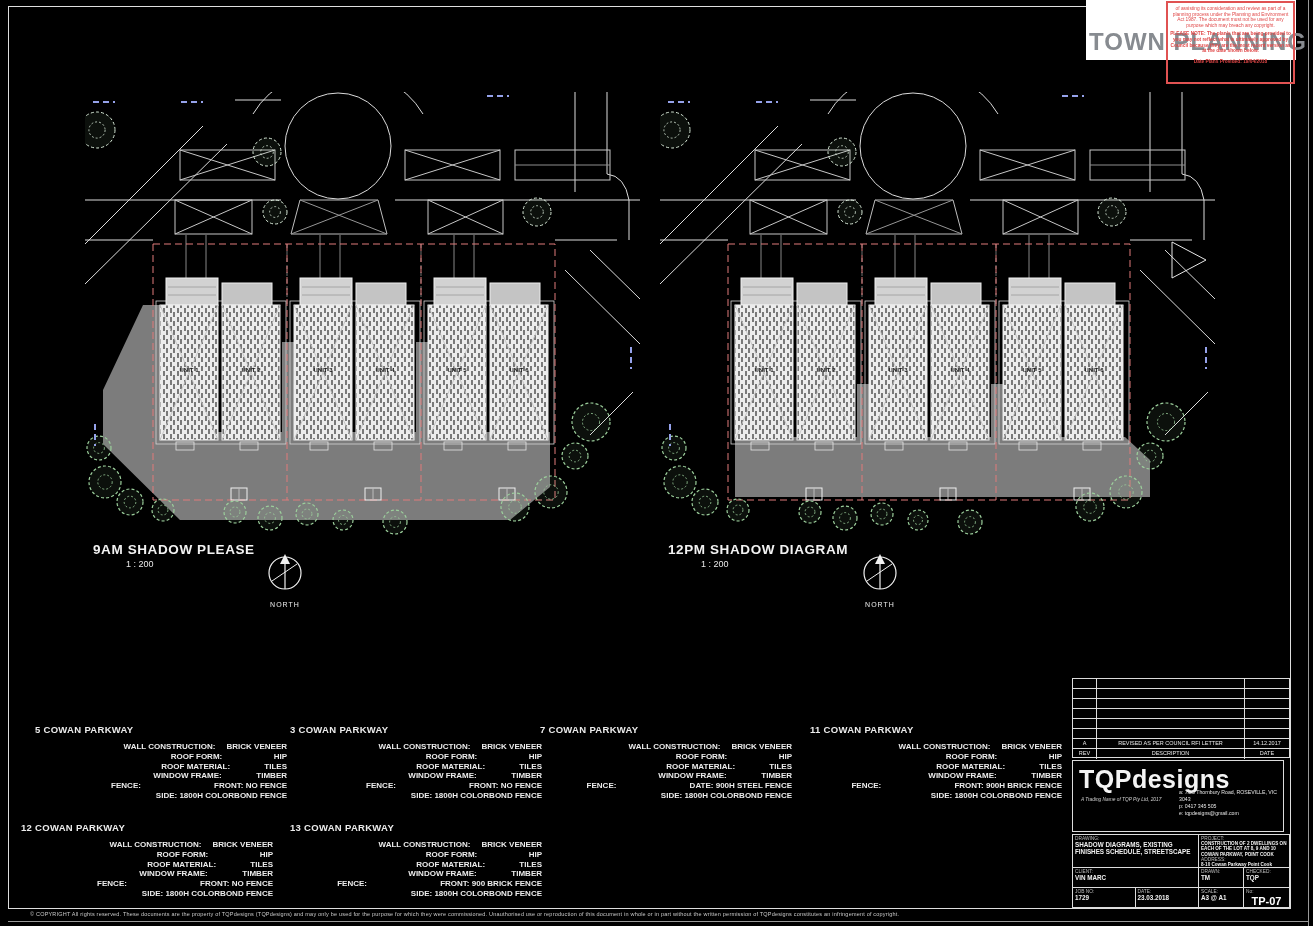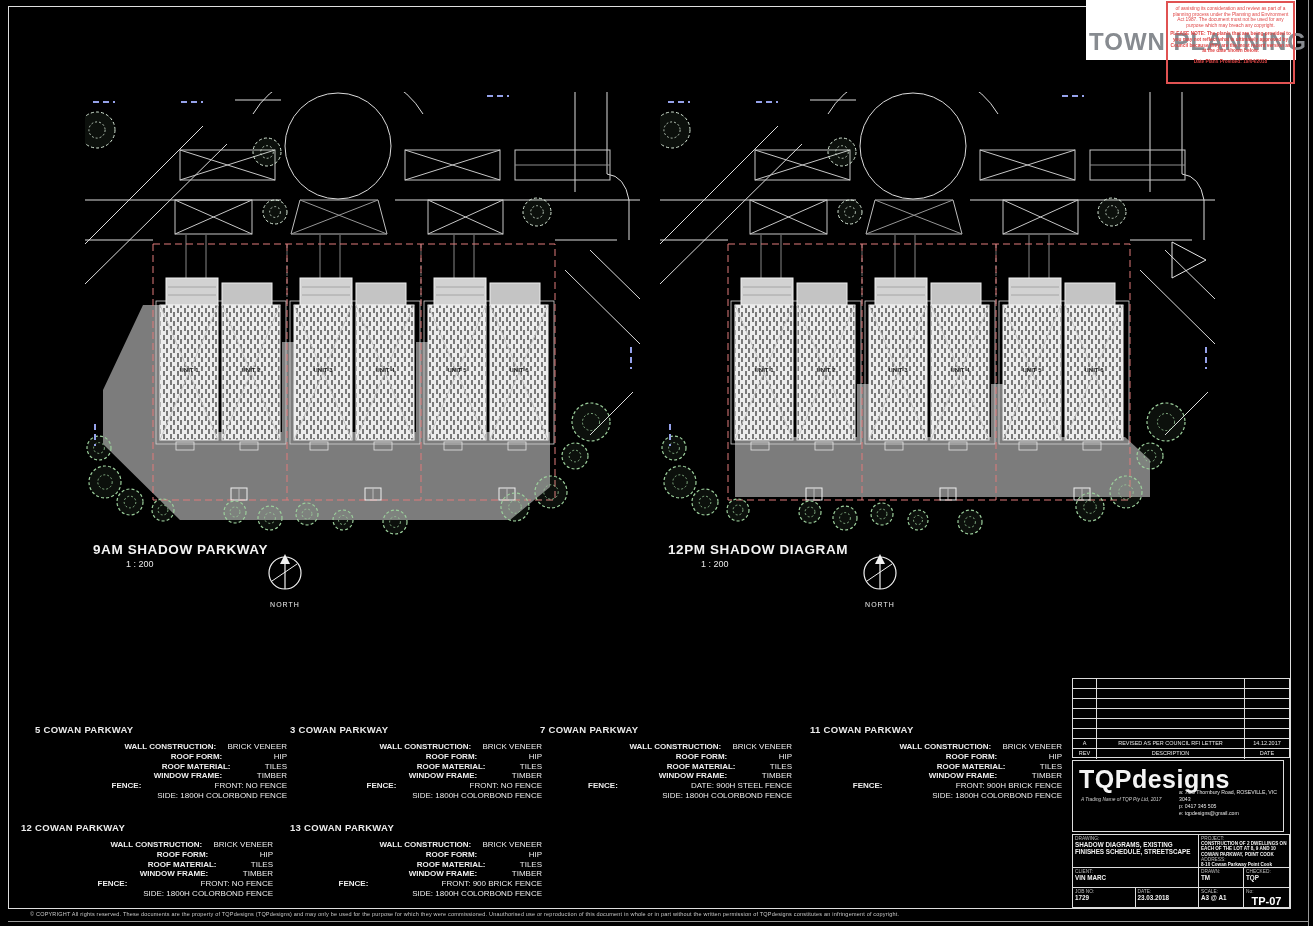--- a/index.html
+++ b/index.html
@@ -27,21 +27,21 @@
   .dg-scale{position:absolute;left:13px;top:467px;color:#e8e8e8;font-size:9px;margin-left:28px;}
   .north{position:absolute;left:172px;top:458px;width:56px;text-align:center;}
   .north .nlabel{color:#ededed;font-size:7px;letter-spacing:1px;margin-top:1px;}
 
   
   .sched-title{left:64px;top:697px;color:#f2f2f2;font-weight:bold;font-size:13.5px;letter-spacing:1.6px;white-space:nowrap;}
   .entry{position:absolute;width:252px;color:#ececec;}
   .entry .addr{font-weight:bold;font-size:9.5px;letter-spacing:.3px;margin-bottom:7px;white-space:nowrap;}
   .entry .row{display:flex;font-size:8px;line-height:9.8px;white-space:nowrap;justify-content:flex-end;}
   .entry .lbl{width:103px;flex:0 0 103px;font-weight:bold;}
-  .entry .val{font-weight:normal;}
+  .entry .val{font-weight:bold;}
 
   
   .tb{left:1072px;top:678px;width:218px;height:230px;color:#e8e8e8;}
   .tb *{box-sizing:border-box;}
   .rev-table{position:absolute;left:0;top:0;width:218px;height:80px;border:1px solid #dcdcdc;}
   .rev-row{display:flex;height:10px;border-bottom:1px solid #dcdcdc;}
   .rev-row:last-child{border-bottom:none;}
   .rev-c1{flex:0 0 24px;border-right:1px solid #dcdcdc;text-align:center;font-size:5.5px;line-height:9px;}
   .rev-c2{flex:1 1 auto;border-right:1px solid #dcdcdc;text-align:center;font-size:5.5px;line-height:9px;}
   .rev-c3{flex:0 0 44px;text-align:center;font-size:5.5px;line-height:9px;}
@@ -235,21 +235,21 @@
           <circle cx="452" cy="120" r="6.3" stroke="#d9ead9" stroke-width="0.8" stroke-dasharray="2 2" fill="none"></circle>
         </g>
         <g stroke="#95a2ea" stroke-width="2" stroke-dasharray="6 4">
           <line x1="8" y1="10" x2="30" y2="10"></line>
           <line x1="96" y1="10" x2="118" y2="10"></line>
           <line x1="402" y1="4" x2="424" y2="4"></line>
           <line x1="546" y1="255" x2="546" y2="277"></line>
           <line x1="10" y1="332" x2="10" y2="354"></line>
         </g>
       </svg>
-    <div class="dg-title">9AM SHADOW PARKWAY</div>
+    <div class="dg-title">9AM SHADOW PLEASE</div>
     <div class="dg-scale">1 : 200</div>
     <div class="north">
       <svg width="46" height="46" viewBox="0 0 46 46">
         <circle cx="23" cy="23" r="16" stroke="#f0f0f0" fill="none" stroke-width="1.2"></circle>
         <line x1="23" y1="7" x2="23" y2="39" stroke="#f0f0f0" stroke-width="1.2"></line>
         <line x1="10" y1="31" x2="35" y2="14" stroke="#f0f0f0" stroke-width="1"></line>
         <polygon points="23,4 18,14 28,14" fill="#f0f0f0"></polygon>
       </svg>
       <div class="nlabel">NORTH</div>
     </div>

